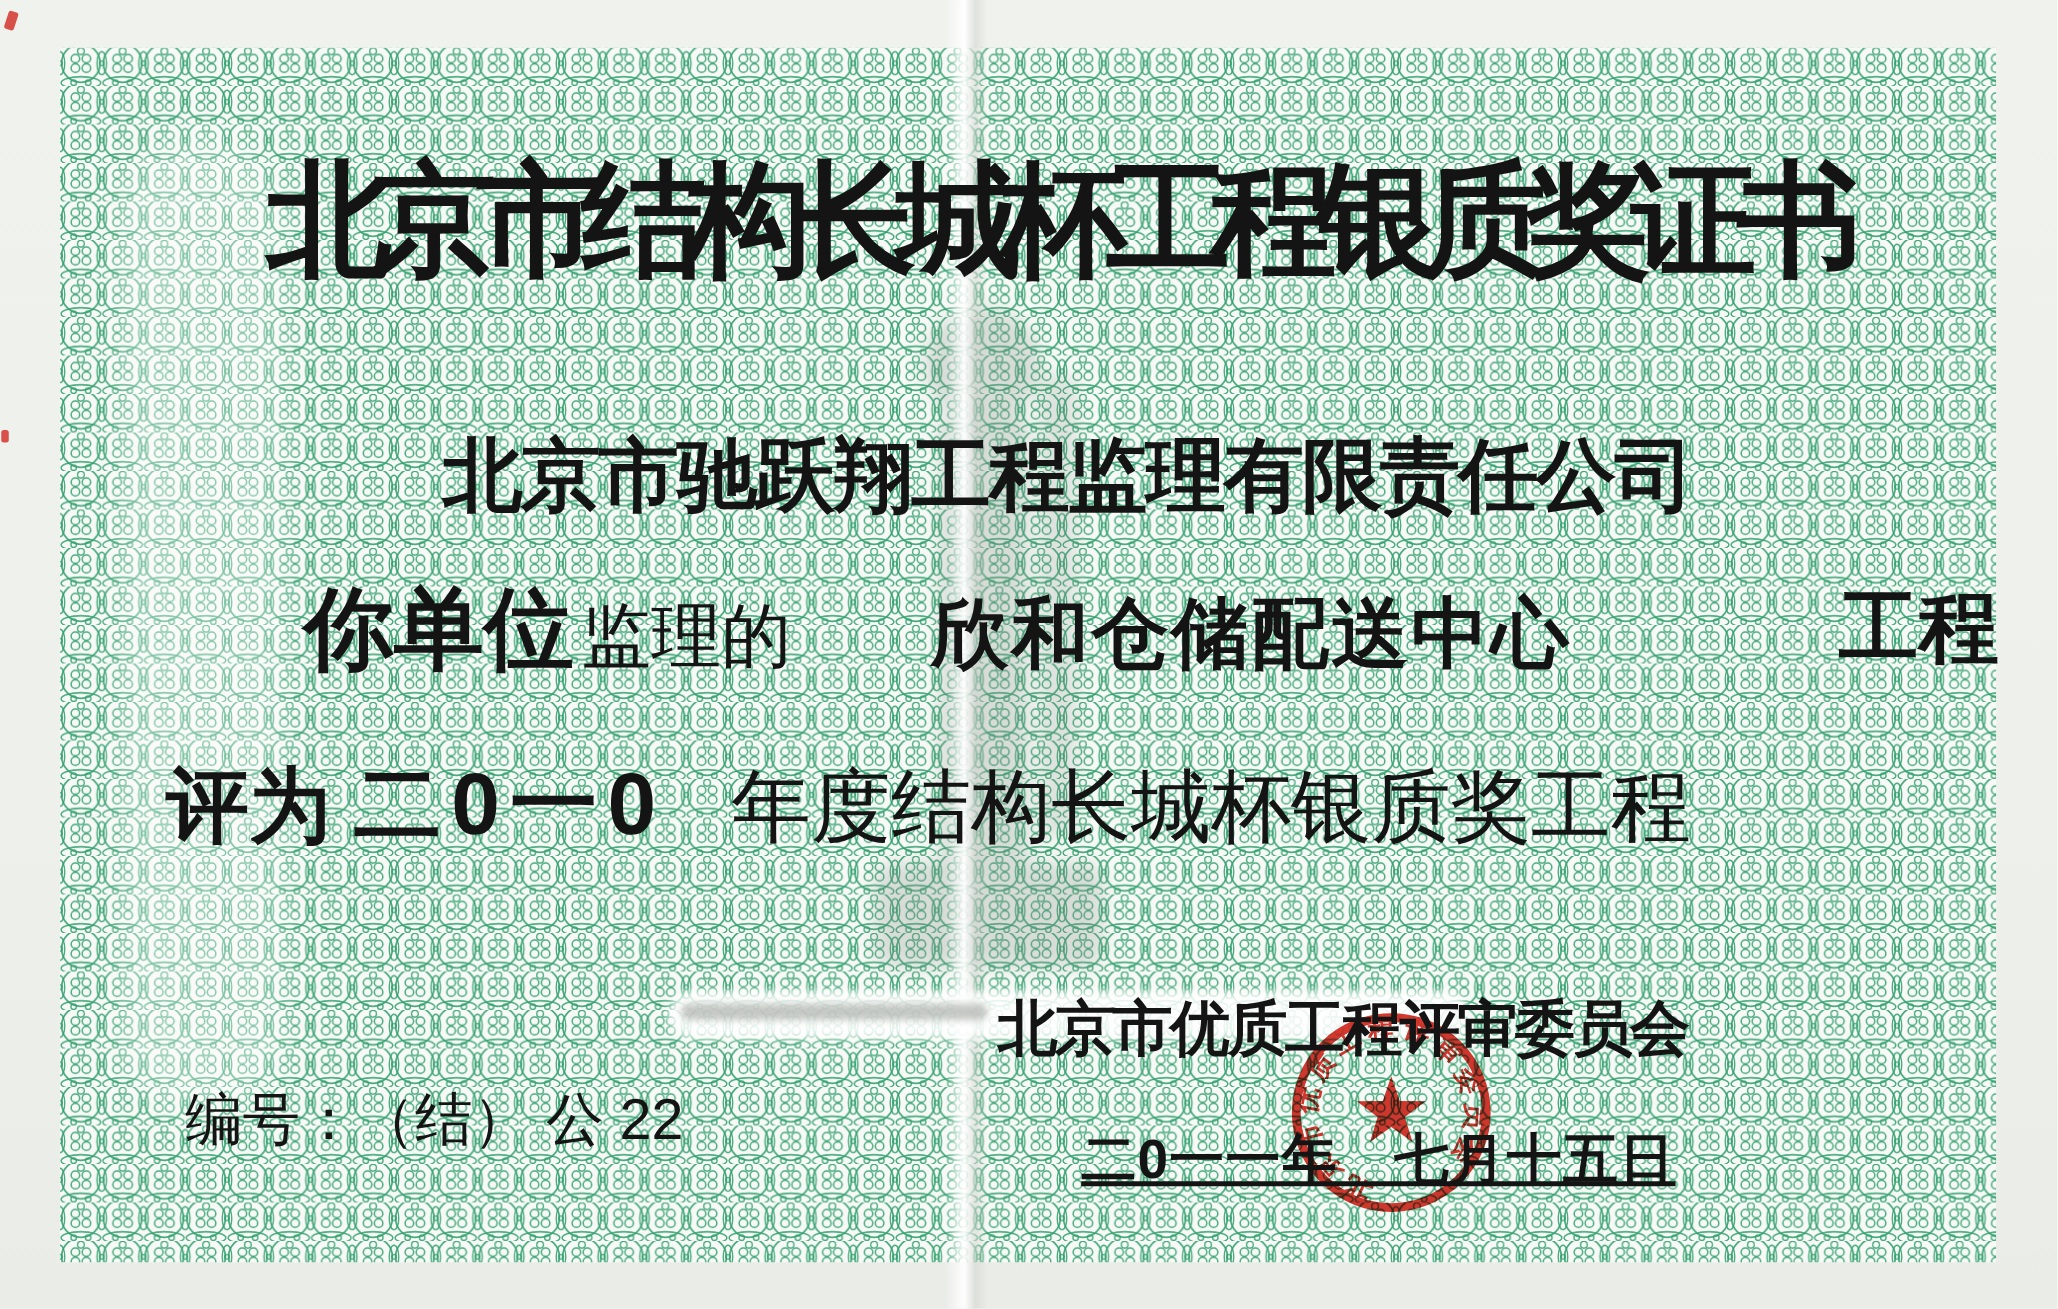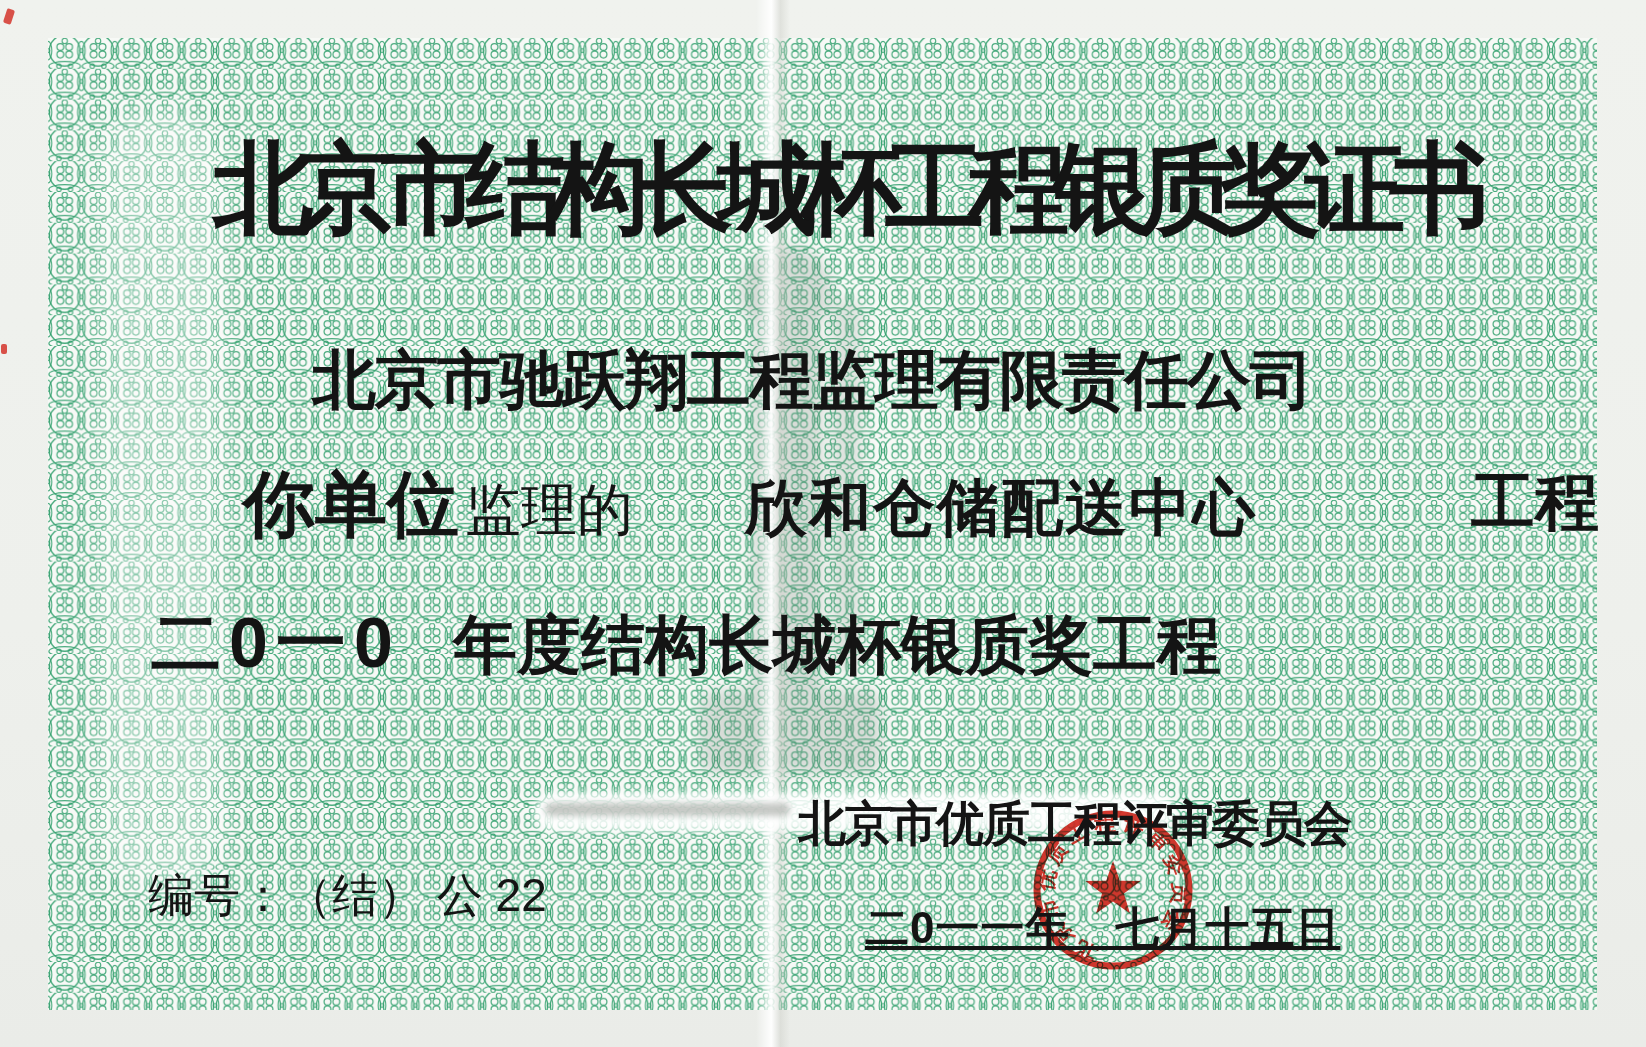--- a/index.html
+++ b/index.html
@@ -31,31 +31,31 @@
     background:rgba(118,124,116,.42);filter:blur(3px);}
   .speck{position:absolute;background:var(--red);border-radius:2px;opacity:.8;}
   
   .seal{position:absolute;left:1013px;top:790px;mix-blend-mode:multiply;opacity:.93;}
   .seal-ring{fill:none;stroke:var(--red);stroke-width:7;}
   .seal-star{fill:var(--red);}
   .seal-text{fill:var(--red);font-size:21px;font-weight:bold;letter-spacing:5px;
     font-family:"Liberation Sans","DejaVu Sans",sans-serif;}
   
   .txt{position:absolute;white-space:nowrap;line-height:1;color:var(--ink);}
-  .title{left:213px;top:138px;font-size:100px;font-weight:900;letter-spacing:-16px;}
-  .recipient{left:312px;top:348px;font-size:64px;font-weight:800;letter-spacing:-1.5px;}
+  .title{left:213px;top:126px;font-size:100px;font-weight:900;letter-spacing:-16px;}
+  .recipient{left:312px;top:348px;font-size:64px;font-weight:800;letter-spacing:-1.5px;padding-left:42px;}
   .line3{left:243px;top:468px;display:flex;align-items:baseline;}
   .l3-prefix{font-size:72px;font-weight:900;}
   .l3-role{font-size:56px;font-weight:400;margin-left:6px;}
   .l3-project{font-size:62px;font-weight:800;letter-spacing:2px;margin-left:112px;}
   .l3-suffix{left:1423px;top:470px;font-size:64px;font-weight:900;margin-left:48px;}
   .line4{left:133px;top:608px;display:flex;align-items:baseline;}
   .l4-prefix{font-size:66px;font-weight:900;}
   .l4-year{font-size:70px;font-weight:700;letter-spacing:8px;margin-left:18px;}
-  .l4-text{font-size:64px;font-weight:700;margin-left:52px;}
+  .l4-text{font-size:64px;font-weight:400;margin-left:52px;}
   .issuer{left:798px;top:800px;font-size:48px;font-weight:800;letter-spacing:-2px;z-index:6;}
   .issue-date{left:865px;top:906px;font-size:44px;font-weight:700;letter-spacing:1px;z-index:6;text-decoration:underline;}
   .serial{left:148px;top:872px;font-size:46px;font-weight:400;}
   .z-text{z-index:5;}
 </style>
 </head>
 <body>
 
 <svg class="pattern-svg" width="1549" height="972">
   <defs>
@@ -109,19 +109,20 @@
 <div class="txt recipient z-text">北京市驰跃翔工程监理有限责任公司</div>
 
 <div class="txt line3 z-text">
   <span class="l3-prefix">你单位</span>
   <span class="l3-role">监理的</span>
   <span class="l3-project">欣和仓储配送中心</span>
 </div>
 <div class="txt l3-suffix z-text">工程</div>
 
 <div class="txt line4 z-text">
+  <span class="l4-prefix">评为</span>
   <span class="l4-year">二0一0</span>
   <span class="l4-text">年度结构长城杯银质奖工程</span>
 </div>
 
 <div class="txt issuer">北京市优质工程评审委员会</div>
 <div class="txt issue-date">二0一一年　七月十五日</div>
 <div class="txt serial">编号：（结） 公 22</div>
 
 </body></html>

